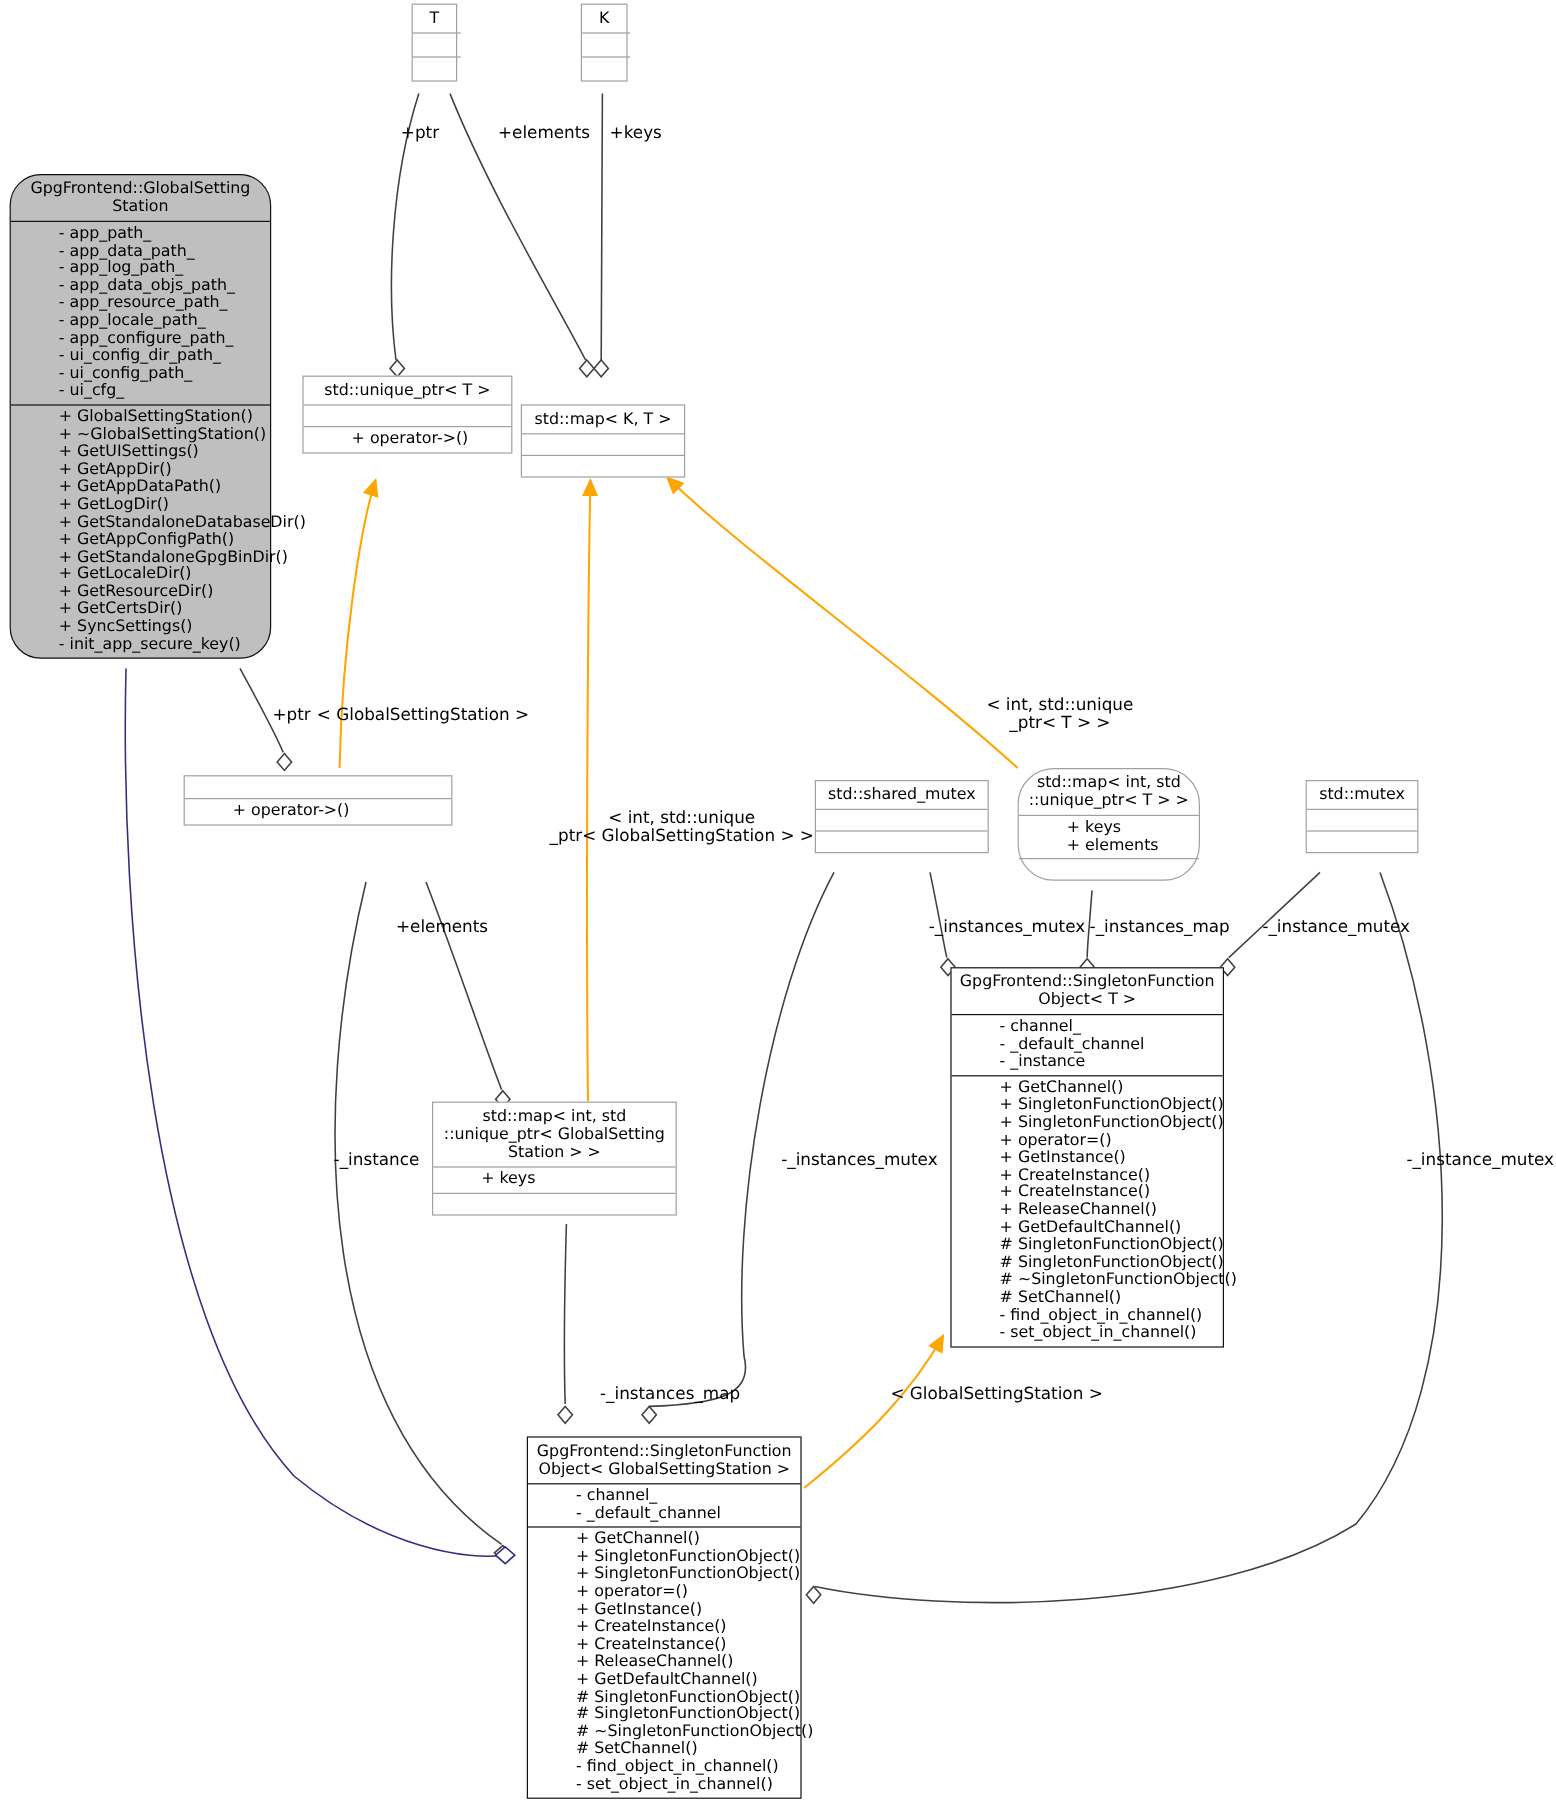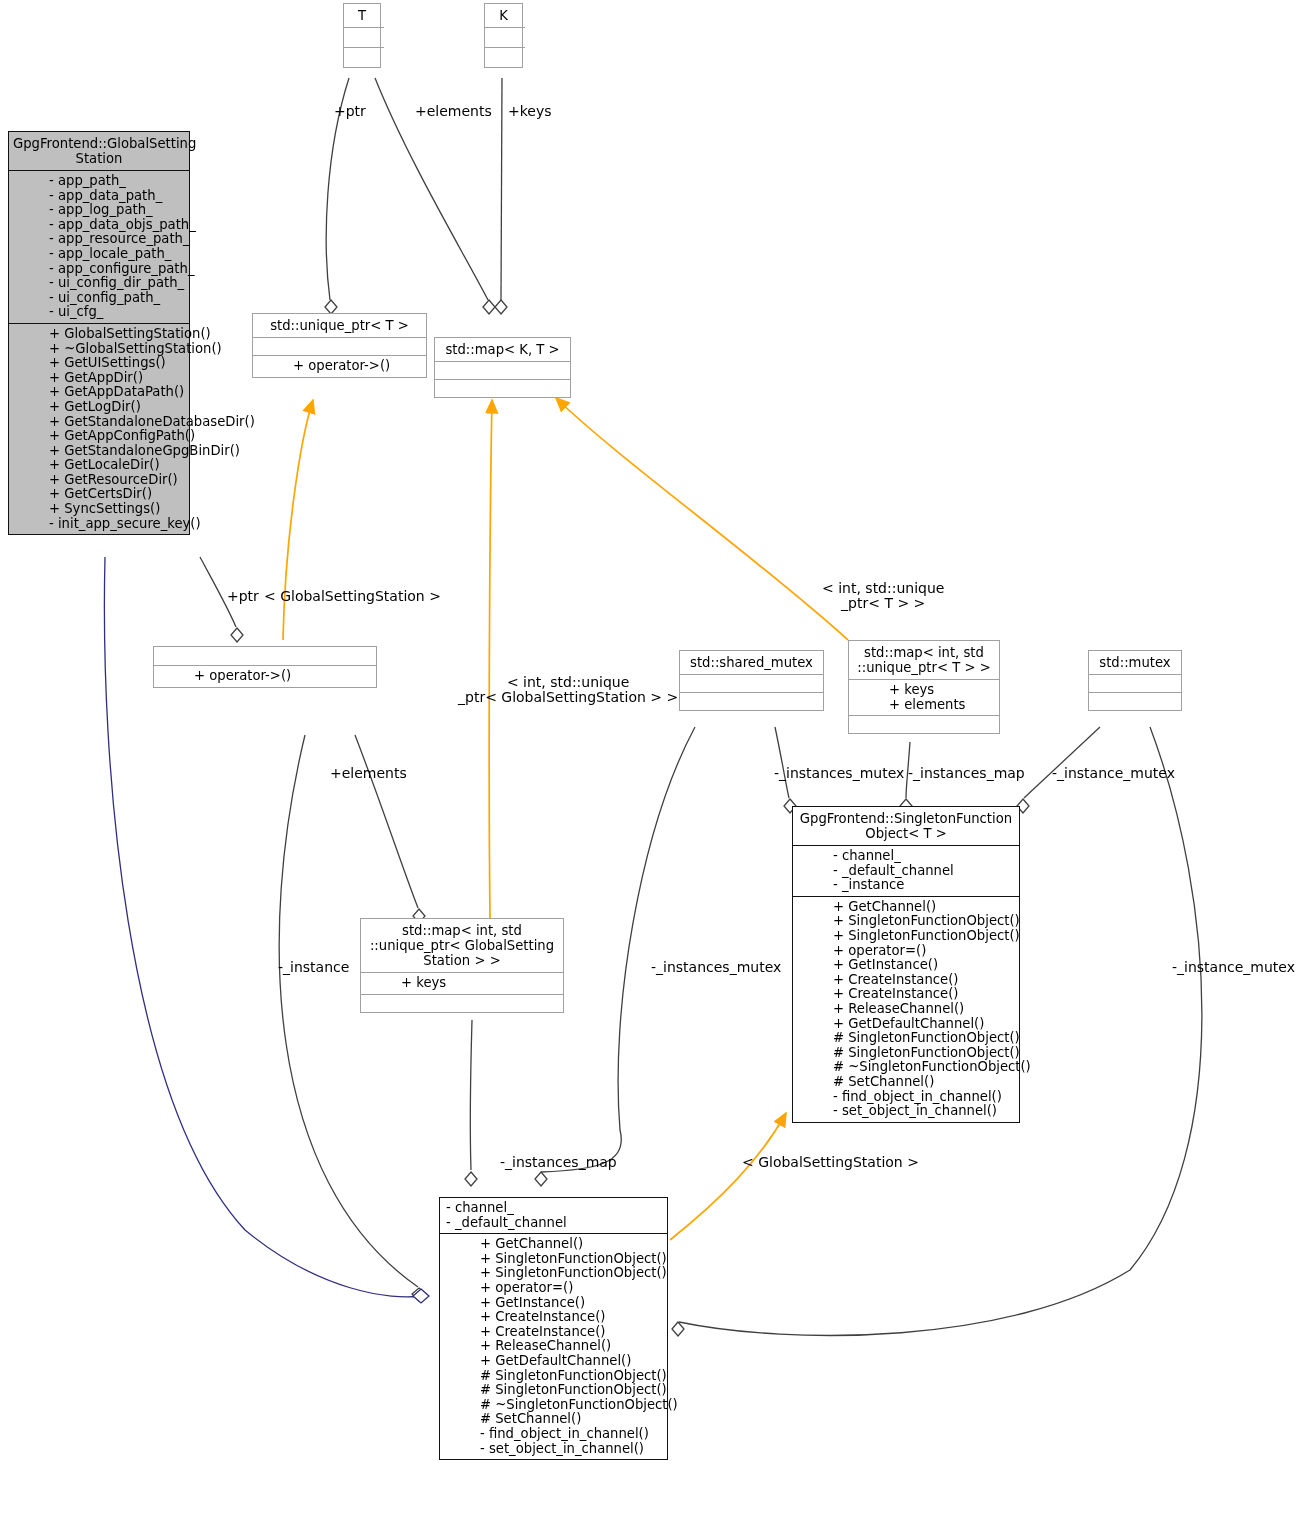--- a/index.html
+++ b/index.html
@@ -116,21 +116,21 @@
     <div class="sec empty"></div>
     <div class="sec empty"></div>
   </div>
 
   <div class="node" style="left:484px;top:3px;width:39px;">
     <div class="sec title">K</div>
     <div class="sec empty"></div>
     <div class="sec empty"></div>
   </div>
 
-  <div class="node filled" style="left:8px;top:131px;width:182px;">
+  <div class="node filled" style="left:8px;top:145px;width:218px;border-radius:26px;">
     <div class="sec title">GpgFrontend::GlobalSetting
 Station</div>
     <div class="sec members">- app_path_
 - app_data_path_
 - app_log_path_
 - app_data_objs_path_
 - app_resource_path_
 - app_locale_path_
 - app_configure_path_
 - ui_config_dir_path_
@@ -176,21 +176,21 @@
     <div class="sec members">+ keys</div>
     <div class="sec emptysm"></div>
   </div>
 
   <div class="node" style="left:679px;top:650px;width:145px;">
     <div class="sec title">std::shared_mutex</div>
     <div class="sec emptysm"></div>
     <div class="sec emptysm"></div>
   </div>
 
-  <div class="node" style="left:848px;top:640px;width:152px;">
+  <div class="node" style="left:848px;top:640px;width:152px;border-radius:30px;">
     <div class="sec title">std::map&lt; int, std
 ::unique_ptr&lt; T &gt; &gt;</div>
     <div class="sec members">+ keys
 + elements</div>
     <div class="sec emptysm"></div>
   </div>
 
   <div class="node" style="left:1088px;top:650px;width:94px;">
     <div class="sec title">std::mutex</div>
     <div class="sec emptysm"></div>
@@ -214,20 +214,22 @@
 + GetDefaultChannel()
 # SingletonFunctionObject()
 # SingletonFunctionObject()
 # ~SingletonFunctionObject()
 # SetChannel()
 - find_object_in_channel()
 - set_object_in_channel()</div>
   </div>
 
   <div class="node bold" style="left:439px;top:1197px;width:229px;">
+    <div class="sec title">GpgFrontend::SingletonFunction
+Object&lt; GlobalSettingStation &gt;</div>
     <div class="sec members">- channel_
 - _default_channel</div>
     <div class="sec members">+ GetChannel()
 + SingletonFunctionObject()
 + SingletonFunctionObject()
 + operator=()
 + GetInstance()
 + CreateInstance()
 + CreateInstance()
 + ReleaseChannel()

